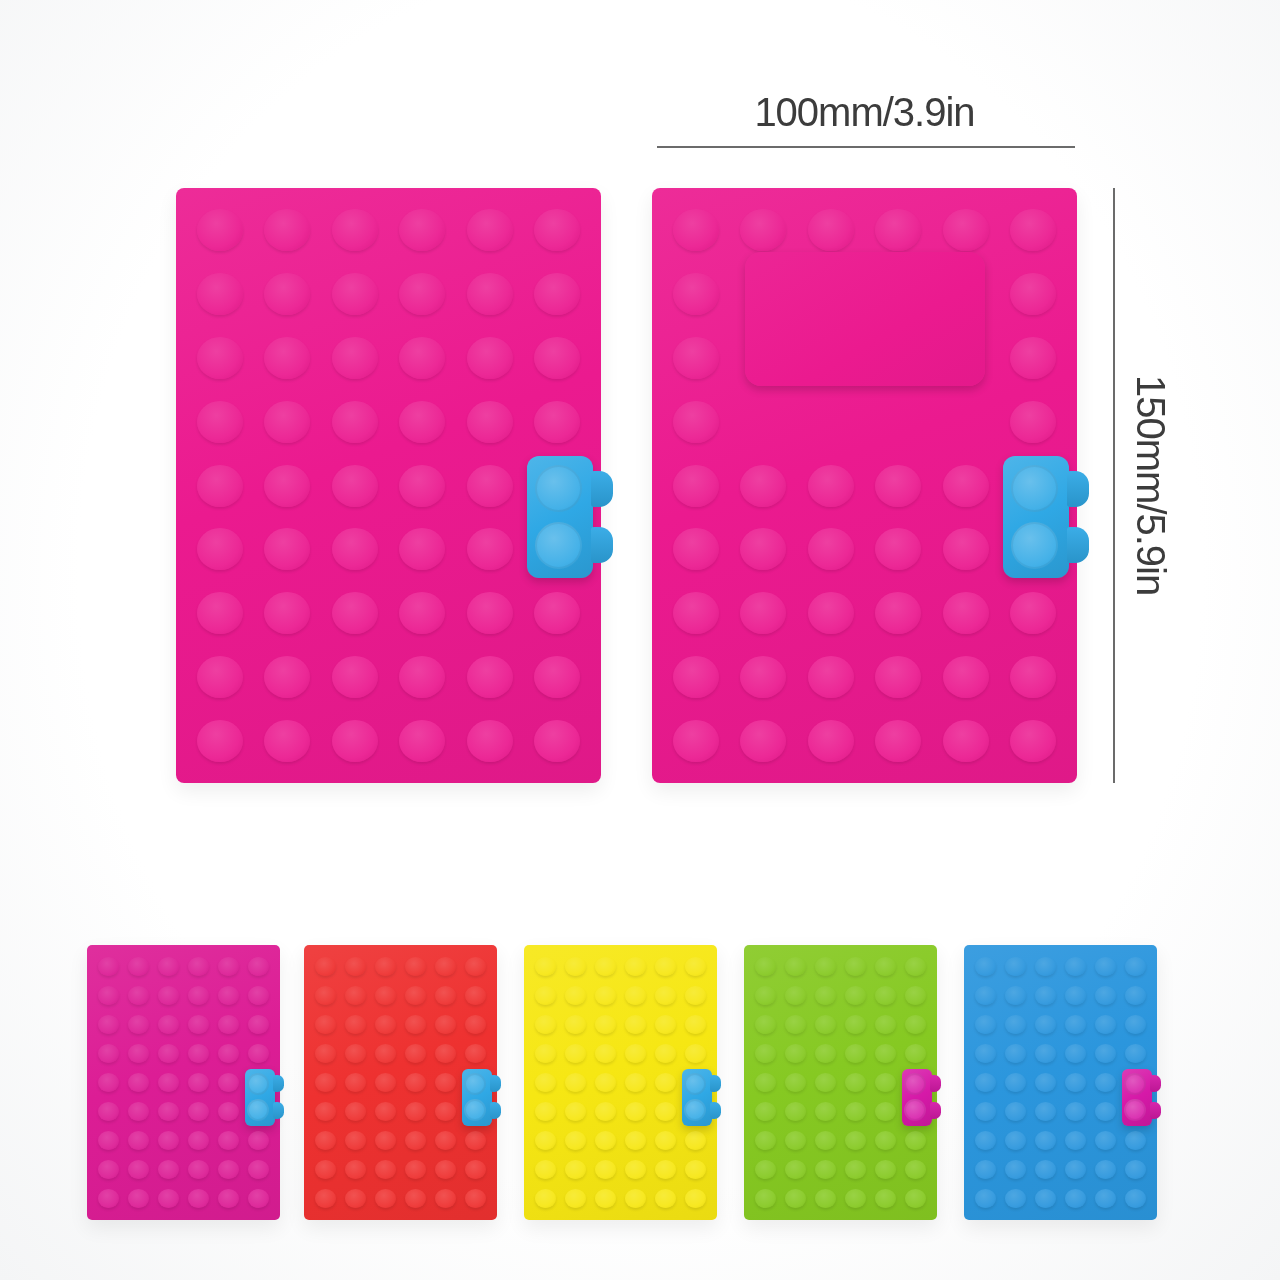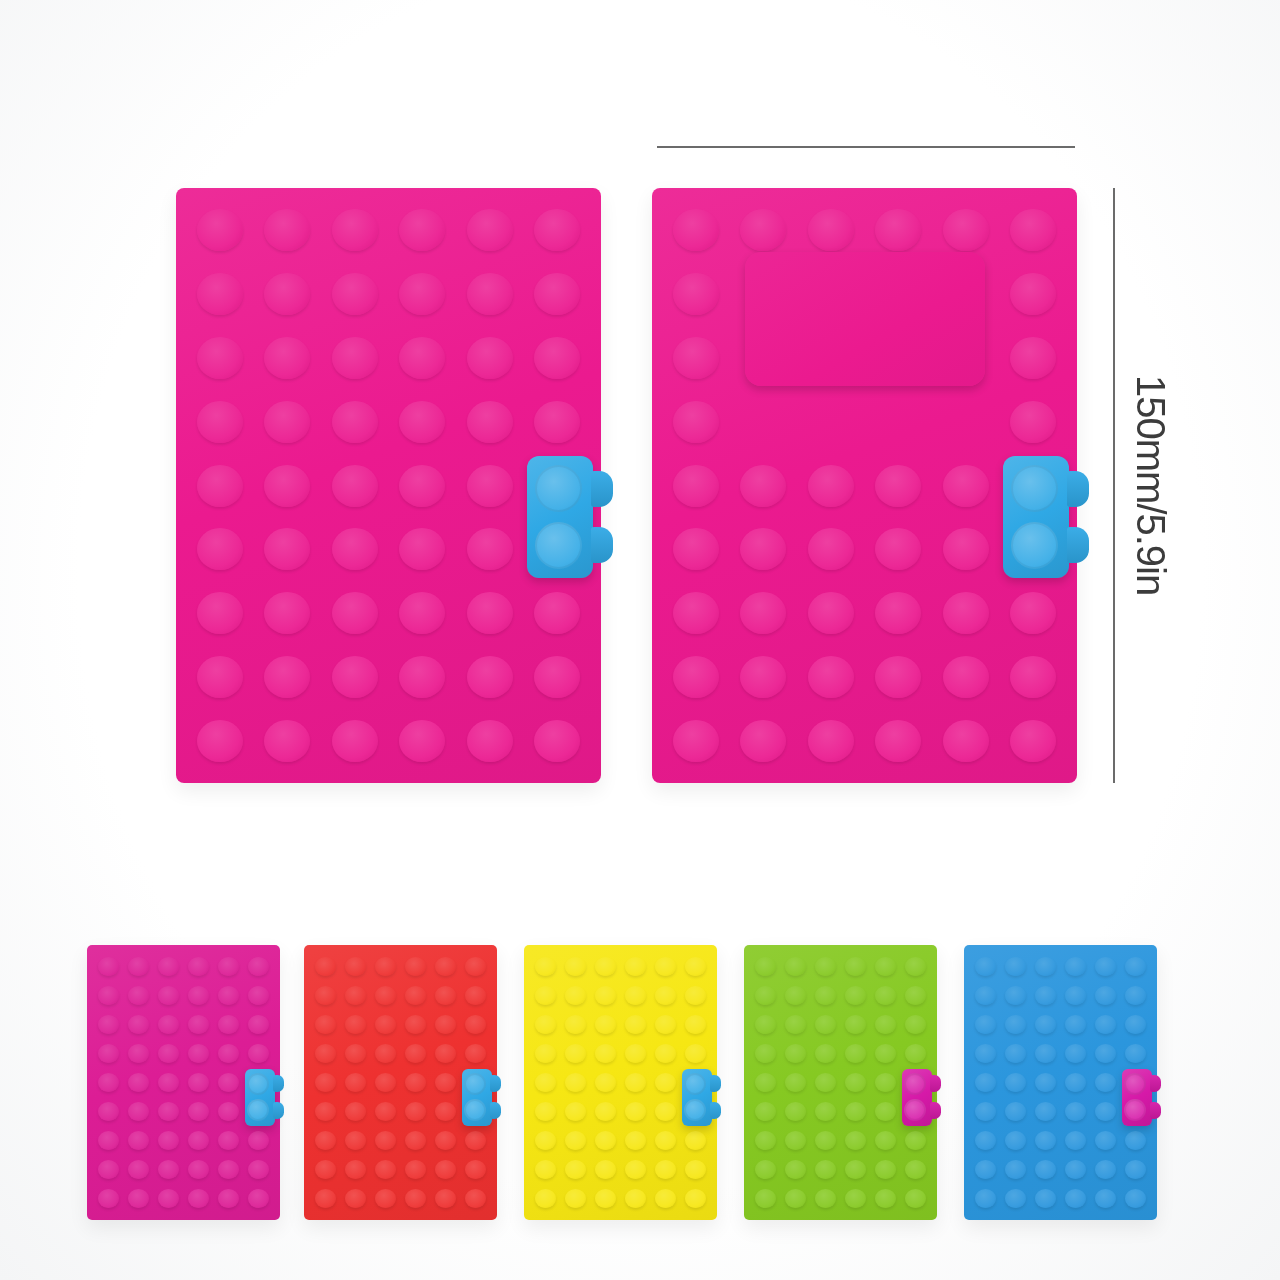--- a/index.html
+++ b/index.html
@@ -26,20 +26,21 @@
   .stud,.cstud{position:absolute;border-radius:50%;}
   .panel{position:absolute;}
   .clasp{position:absolute;}
   .peg{position:absolute;}
 </style>
 </head>
 <body>
 
 <div class="scene">
 
+  <div class="dim-label-top" style="color: rgb(60, 60, 60);">100mm/3.9in</div>
 
   <div class="dim-line-h" style="background: rgb(107, 107, 107);"></div>
 
   <div class="dim-line-v" style="background: rgb(107, 107, 107);"></div>
 
   <div class="dim-label-right" style="color: rgb(60, 60, 60);">
     <span>150mm/5.9in</span>
   </div>
 
   <div class="plates-layer">

